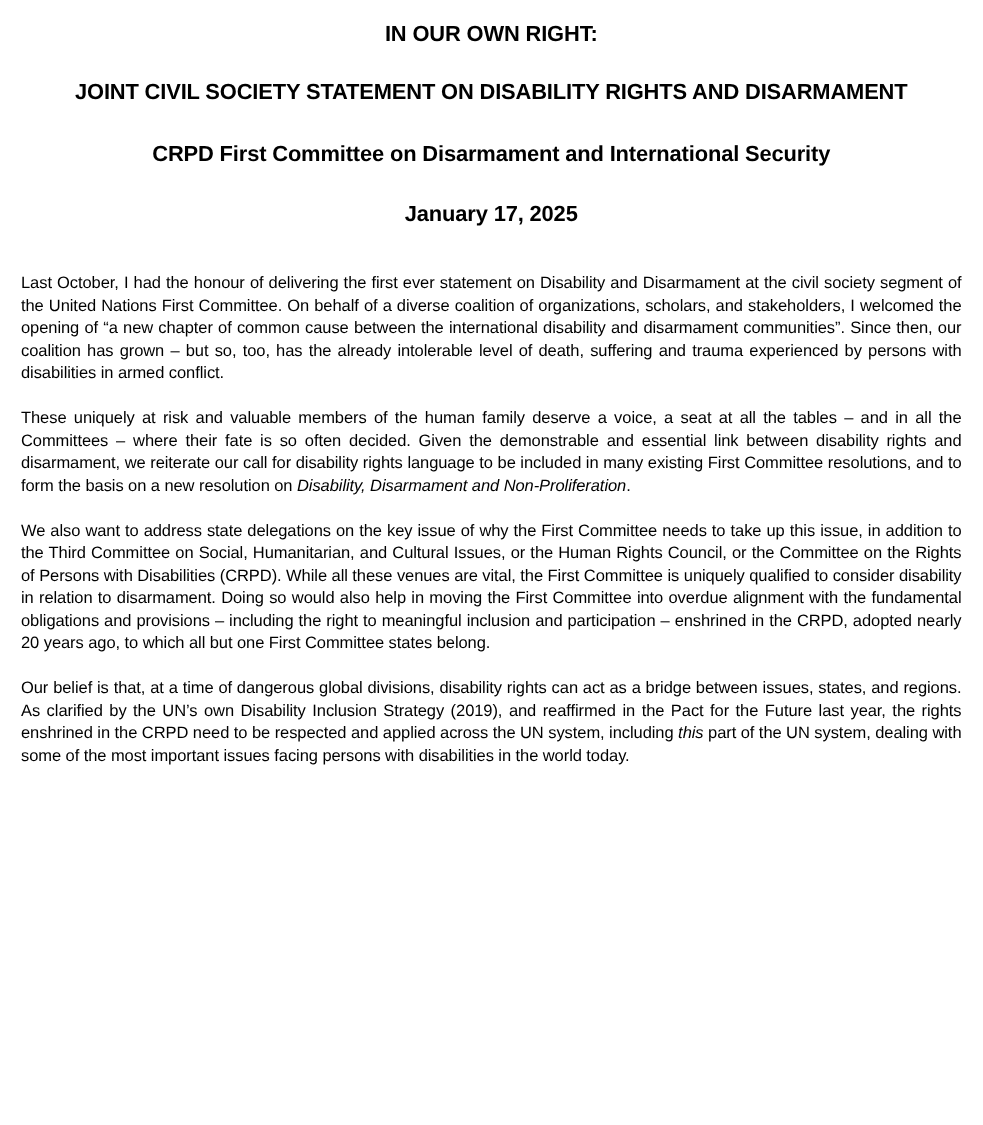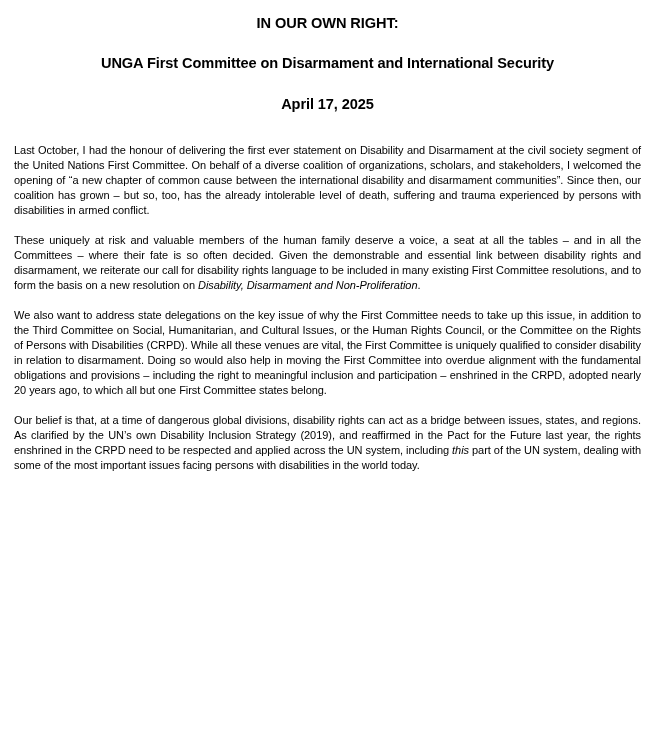--- a/index.html
+++ b/index.html
@@ -48,24 +48,25 @@
 
   .body-para i { font-style: italic; margin-top: 24px; }
 </style>
 </head>
 <body>
 
 <div id="page">
 
   <h1 class="heading h-title">IN OUR OWN RIGHT:</h1>
 
+  <h2 class="heading h-subtitle">JOINT CIVIL SOCIETY STATEMENT ON DISABILITY RIGHTS AND DISARMAMENT</h2>
 
-  <h3 class="heading h-committee">UNGA First Committee on Disarmament and International Security</h3>
+  <h3 class="heading h-committee">CRPD First Committee on Disarmament and International Security</h3>
 
-  <h3 class="heading h-date">April 17, 2025</h3>
+  <h3 class="heading h-date">January 17, 2025</h3>
 
 
   <p class="body-para p-first">Last October, I had the honour of delivering the first ever statement on Disability and Disarmament at the civil society segment of the United Nations First Committee. On behalf of a diverse coalition of organizations, scholars, and stakeholders, I welcomed the opening of “a new chapter of common cause between the international disability and disarmament communities”. Since then, our coalition has grown – but so, too, has the already intolerable level of death, suffering and trauma experienced by persons with disabilities in armed conflict.</p>
 
   <p class="body-para p-next"><span>These uniquely at risk and valuable members of the human family deserve a voice, a seat at all the tables – and in all the Committees – where their fate is so often decided. Given the demonstrable and essential link between disability rights and disarmament, we reiterate our call for disability rights language to be included in many existing First Committee resolutions, and to form the basis on a new resolution on </span><i>Disability, Disarmament and Non-Proliferation</i><span>.</span></p>
 
   <p class="body-para p-next">We also want to address state delegations on the key issue of why the First Committee needs to take up this issue, in addition to the Third Committee on Social, Humanitarian, and Cultural Issues, or the Human Rights Council, or the Committee on the Rights of Persons with Disabilities (CRPD). While all these venues are vital, the First Committee is uniquely qualified to consider disability in relation to disarmament. Doing so would also help in moving the First Committee into overdue alignment with the fundamental obligations and provisions – including the right to meaningful inclusion and participation – enshrined in the CRPD, adopted nearly 20 years ago, to which all but one First Committee states belong.</p>
 
   <p class="body-para p-next"><span>Our belief is that, at a time of dangerous global divisions, disability rights can act as a bridge between issues, states, and regions. As clarified by the UN’s own Disability Inclusion Strategy (2019), and reaffirmed in the Pact for the Future last year, the rights enshrined in the CRPD need to be respected and applied across the UN system, including </span><i>this</i><span> part of the UN system, dealing with some of the most important issues facing persons with disabilities in the world today.</span></p>
 

